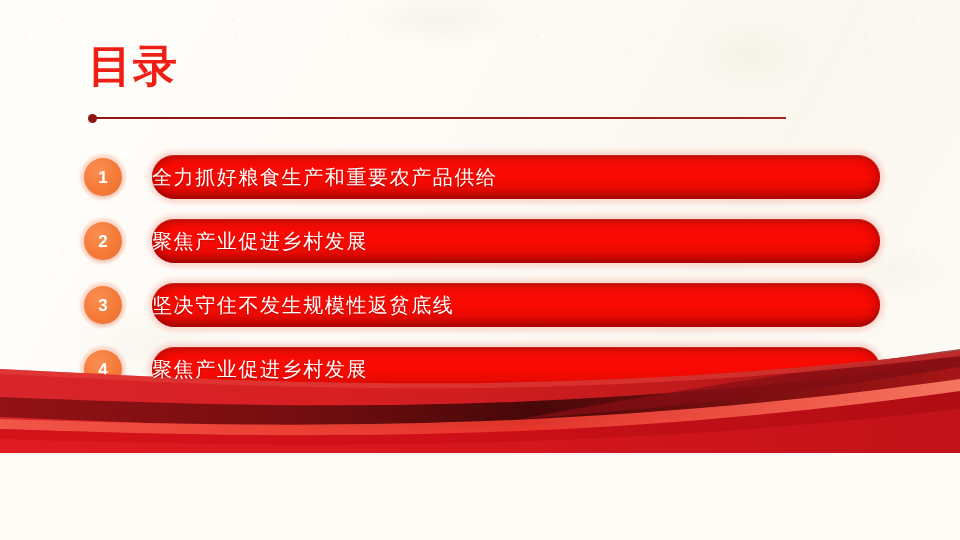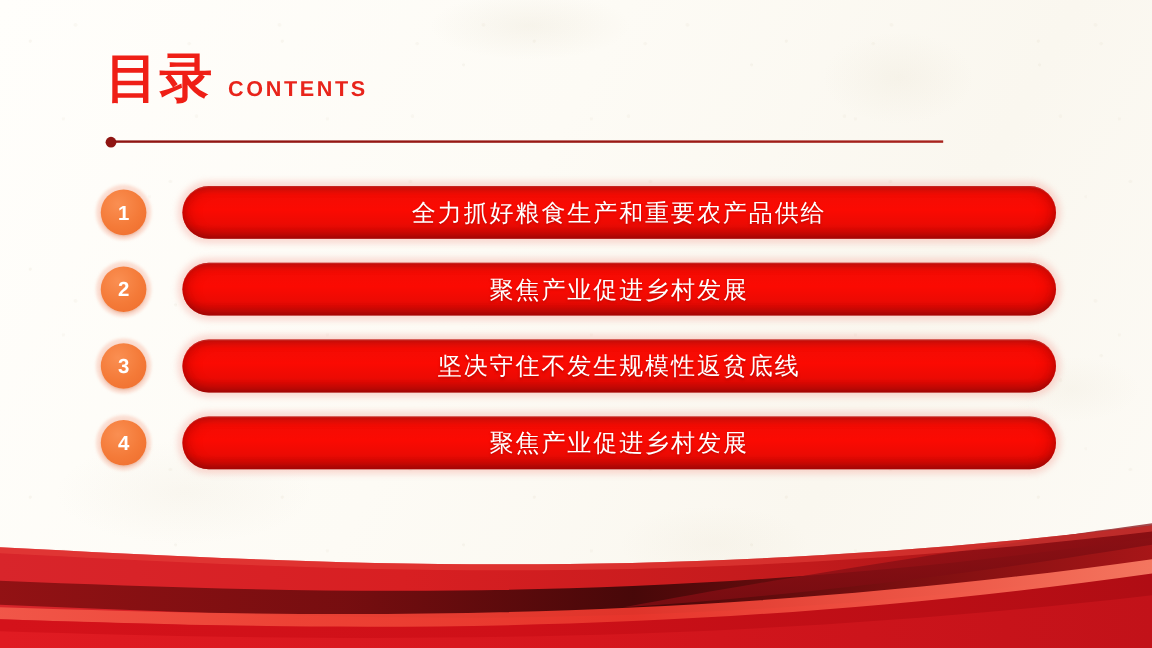--- a/index.html
+++ b/index.html
@@ -6,22 +6,22 @@
   html, body { width:960px; height:540px; overflow:hidden; }
   body {
     font-family:"Liberation Sans","DejaVu Sans",sans-serif;
     background:#fdfcf7;
     position:relative;
   }
 
   
   .slide {
     position:absolute; inset:0;
-    width:960px; height:540px;
-    background:#e5e5e5;
+    width:960px; height:453px;
+    background:#fde047;
     overflow:hidden;
   }
 
   
   .paper-texture {
     position:absolute; inset:0;
     background:
       radial-gradient(circle at 12% 18%, rgba(196,182,150,.10) 0 1.1px, transparent 1.6px),
       radial-gradient(circle at 37% 9%,  rgba(196,182,150,.08) 0 1.3px, transparent 1.8px),
       radial-gradient(circle at 61% 27%, rgba(186,172,142,.09) 0 1.0px, transparent 1.5px),
@@ -129,21 +129,21 @@
         #d9130d 0%,
         #f40c04 16%,
         #fb0a02 45%,
         #ec0a03 72%,
         #bf0b08 100%);
     box-shadow:
       inset 0 1px 0 rgba(255,255,255,.10),
       inset 0 -2px 6px rgba(120,0,0,.35),
       inset 6px 0 10px rgba(150,5,5,.30),
       inset -6px 0 10px rgba(150,5,5,.30);
-    display:flex; align-items:center; justify-content:center;
+    display:flex; align-items:center; 
     overflow:hidden;
   }
   .pill-label {
     color:#ffffff;
     font-size:20px;
     letter-spacing:1.6px;
     font-family:"DejaVu Sans","Liberation Sans",sans-serif;
     text-shadow:0 1px 2px rgba(120,0,0,.45);
     white-space:nowrap;
     position:relative; z-index:2;
@@ -161,21 +161,20 @@
 <body>
 
 <div class="slide">
 
   <div class="paper-texture"></div>
   <div class="paper-blotches"></div>
 
   <div class="header">
     <div class="header-row">
       <div class="title-cn">目录</div>
-      <div class="title-en">CONTENTS</div>
     </div>
   </div>
 
   <div class="divider-wrap">
     <div class="divider-dot"></div>
     <div class="divider-line"></div>
   </div>
 
   <div class="toc-list">
 

